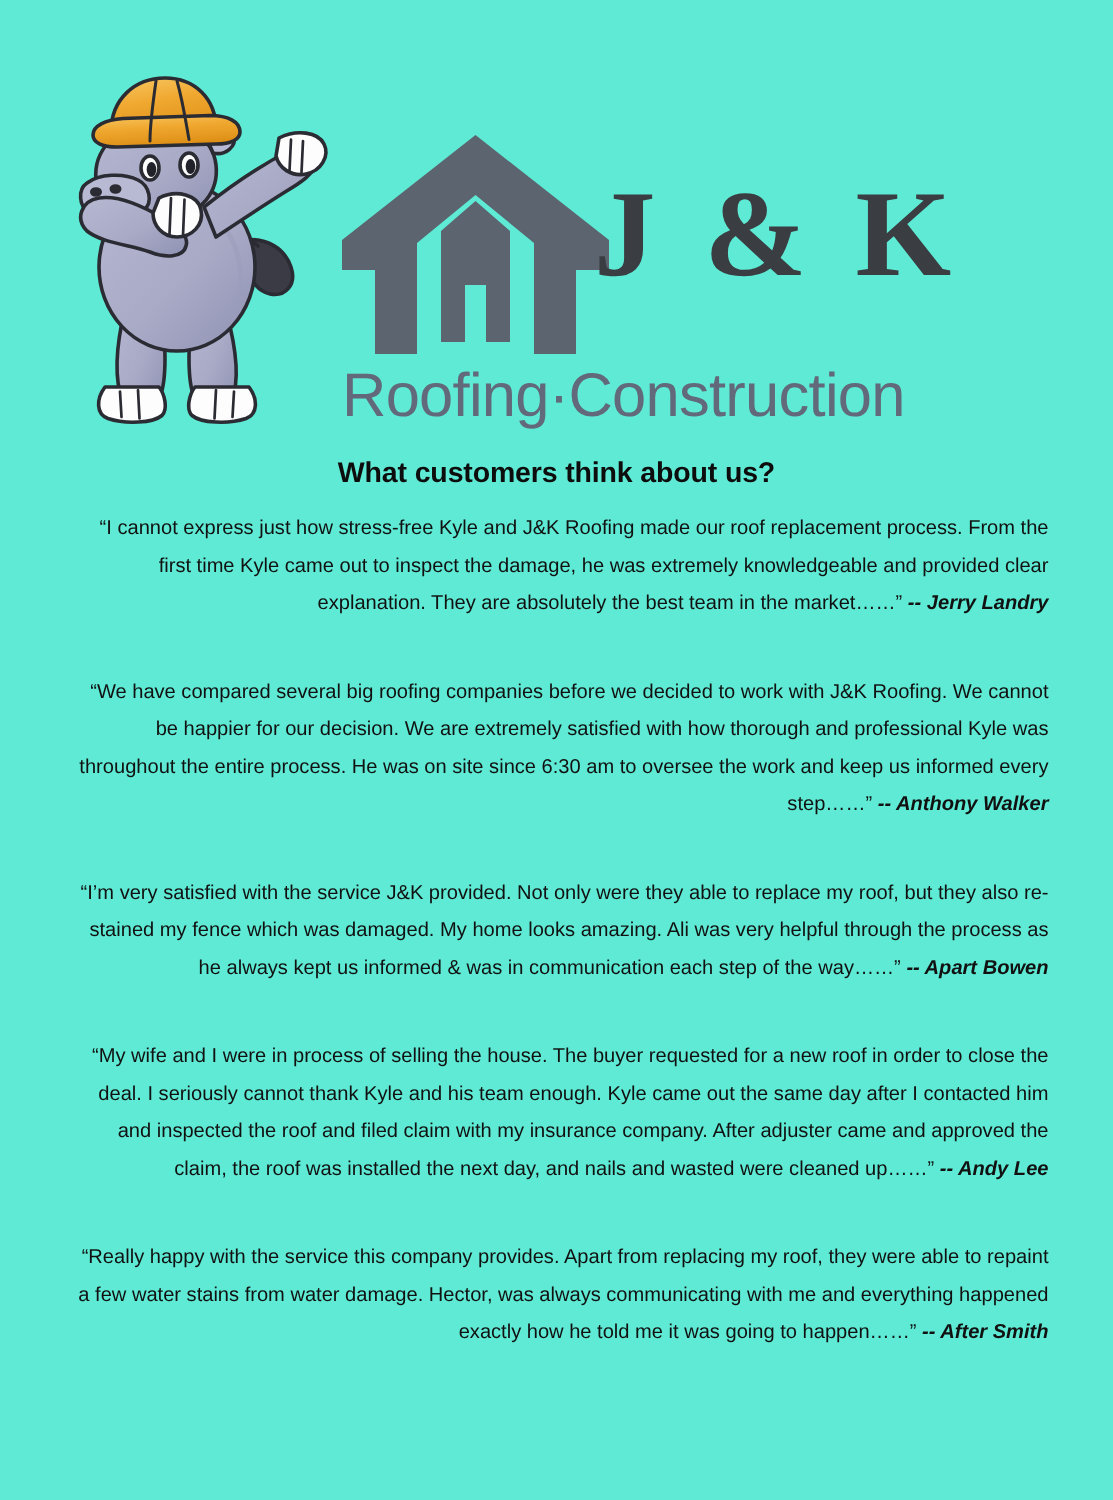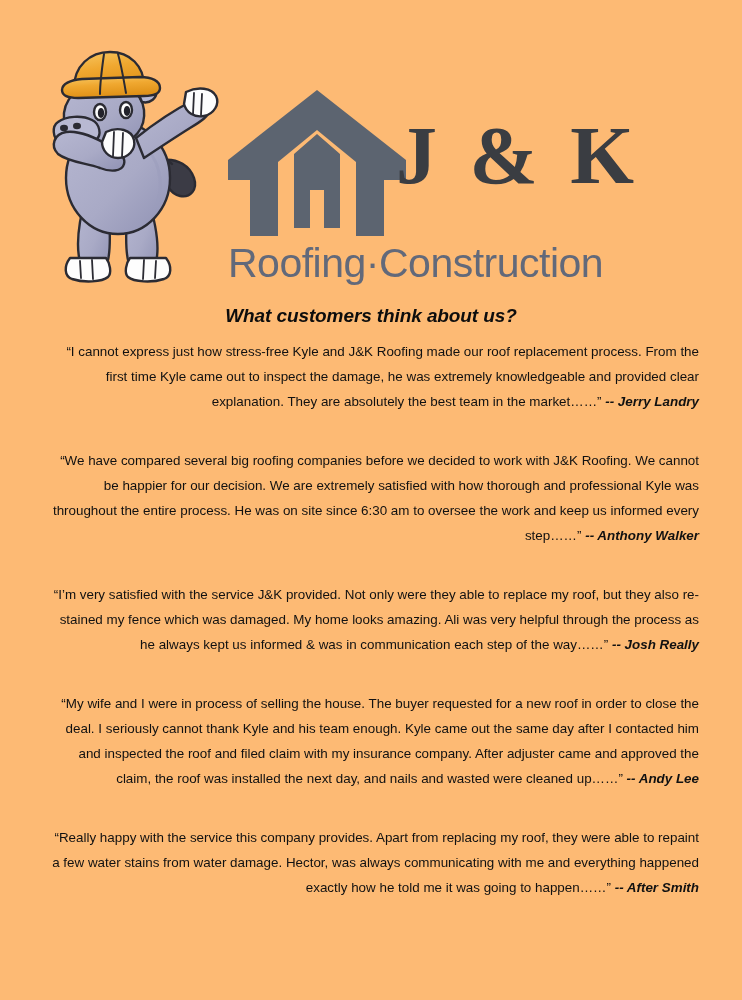--- a/index.html
+++ b/index.html
@@ -14,21 +14,21 @@
     position: relative;
     font-family: "Liberation Sans", sans-serif;
     color: #1a1a1a;
     overflow: hidden;
   }
 
   
   .page {
     position: absolute;
     inset: 0;
-    background: #fdba74;
+    background: #5eead4;
   }
 
   
   .logo-band {
     position: absolute;
     left: 0;
     top: 28px;
     width: 742px;
     height: 258px;
   }
@@ -91,21 +91,20 @@
     position: absolute;
     left: 0;
     top: 292px;
     width: 742px;
     text-align: center;
     font-family: "Liberation Sans", sans-serif;
     font-weight: bold;
     font-size: 19px;
     letter-spacing: -0.1px;
     color: #0d0d0d;
-    font-style: italic;
   }
 
   
   .testimonials {
     position: absolute;
     left: 44px;
     top: 339px;
     width: 655px;
   }
   .quote {
@@ -249,21 +248,21 @@
 
     <p class="quote">
       <span>“I cannot express just how stress-free Kyle and J&amp;K Roofing made our roof replacement process. From the first time Kyle came out to inspect the damage, he was extremely knowledgeable and provided clear explanation. They are absolutely the best team in the market……” </span><span class="attrib">-- Jerry Landry</span>
     </p>
 
     <p class="quote">
       <span>“We have compared several big roofing companies before we decided to work with J&amp;K Roofing. We cannot be happier for our decision. We are extremely satisfied with how thorough and professional Kyle was throughout the entire process. He was on site since 6:30 am to oversee the work and keep us informed every step……” </span><span class="attrib">-- Anthony Walker</span>
     </p>
 
     <p class="quote">
-      <span>“I’m very satisfied with the service J&amp;K provided. Not only were they able to replace my roof, but they also re-stained my fence which was damaged. My home looks amazing. Ali was very helpful through the process as he always kept us informed &amp; was in communication each step of the way……” </span><span class="attrib">-- Josh Really</span>
+      <span>“I’m very satisfied with the service J&amp;K provided. Not only were they able to replace my roof, but they also re-stained my fence which was damaged. My home looks amazing. Ali was very helpful through the process as he always kept us informed &amp; was in communication each step of the way……” </span><span class="attrib">-- Apart Bowen</span>
     </p>
 
     <p class="quote">
       <span>“My wife and I were in process of selling the house. The buyer requested for a new roof in order to close the deal. I seriously cannot thank Kyle and his team enough. Kyle came out the same day after I contacted him and inspected the roof and filed claim with my insurance company. After adjuster came and approved the claim, the roof was installed the next day, and nails and wasted were cleaned up……” </span><span class="attrib">-- Andy Lee</span>
     </p>
 
     <p class="quote">
       <span>“Really happy with the service this company provides. Apart from replacing my roof, they were able to repaint a few water stains from water damage. Hector, was always communicating with me and everything happened exactly how he told me it was going to happen……” </span><span class="attrib">-- After Smith</span>
     </p>
   </div>

